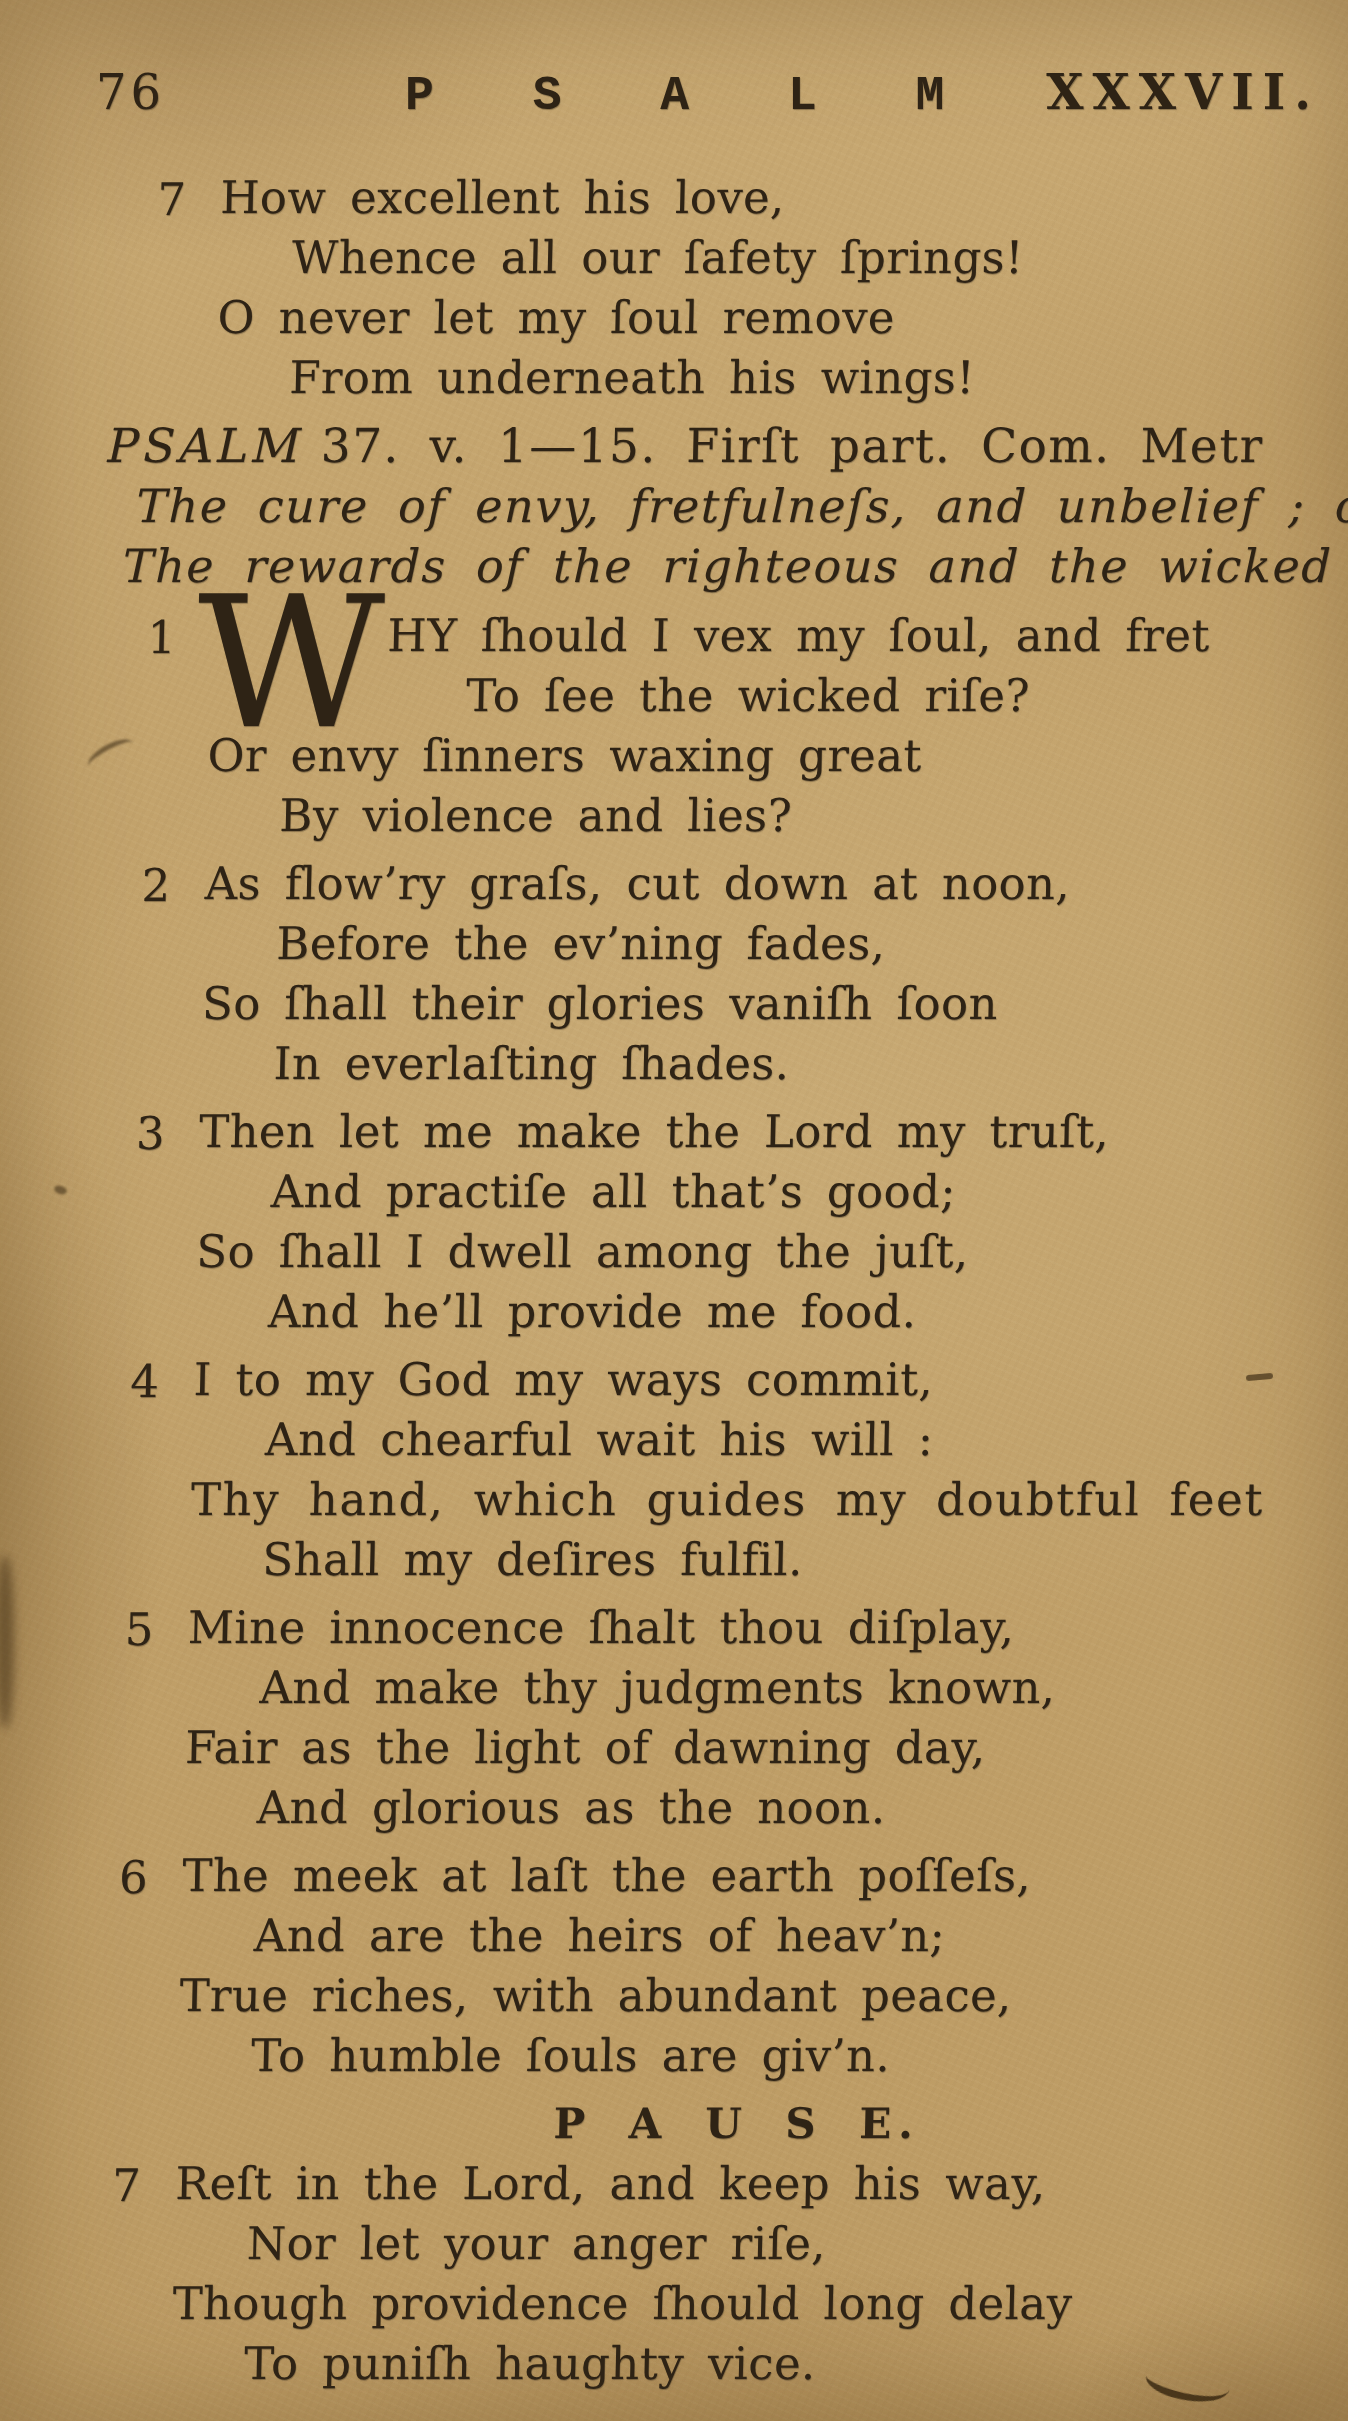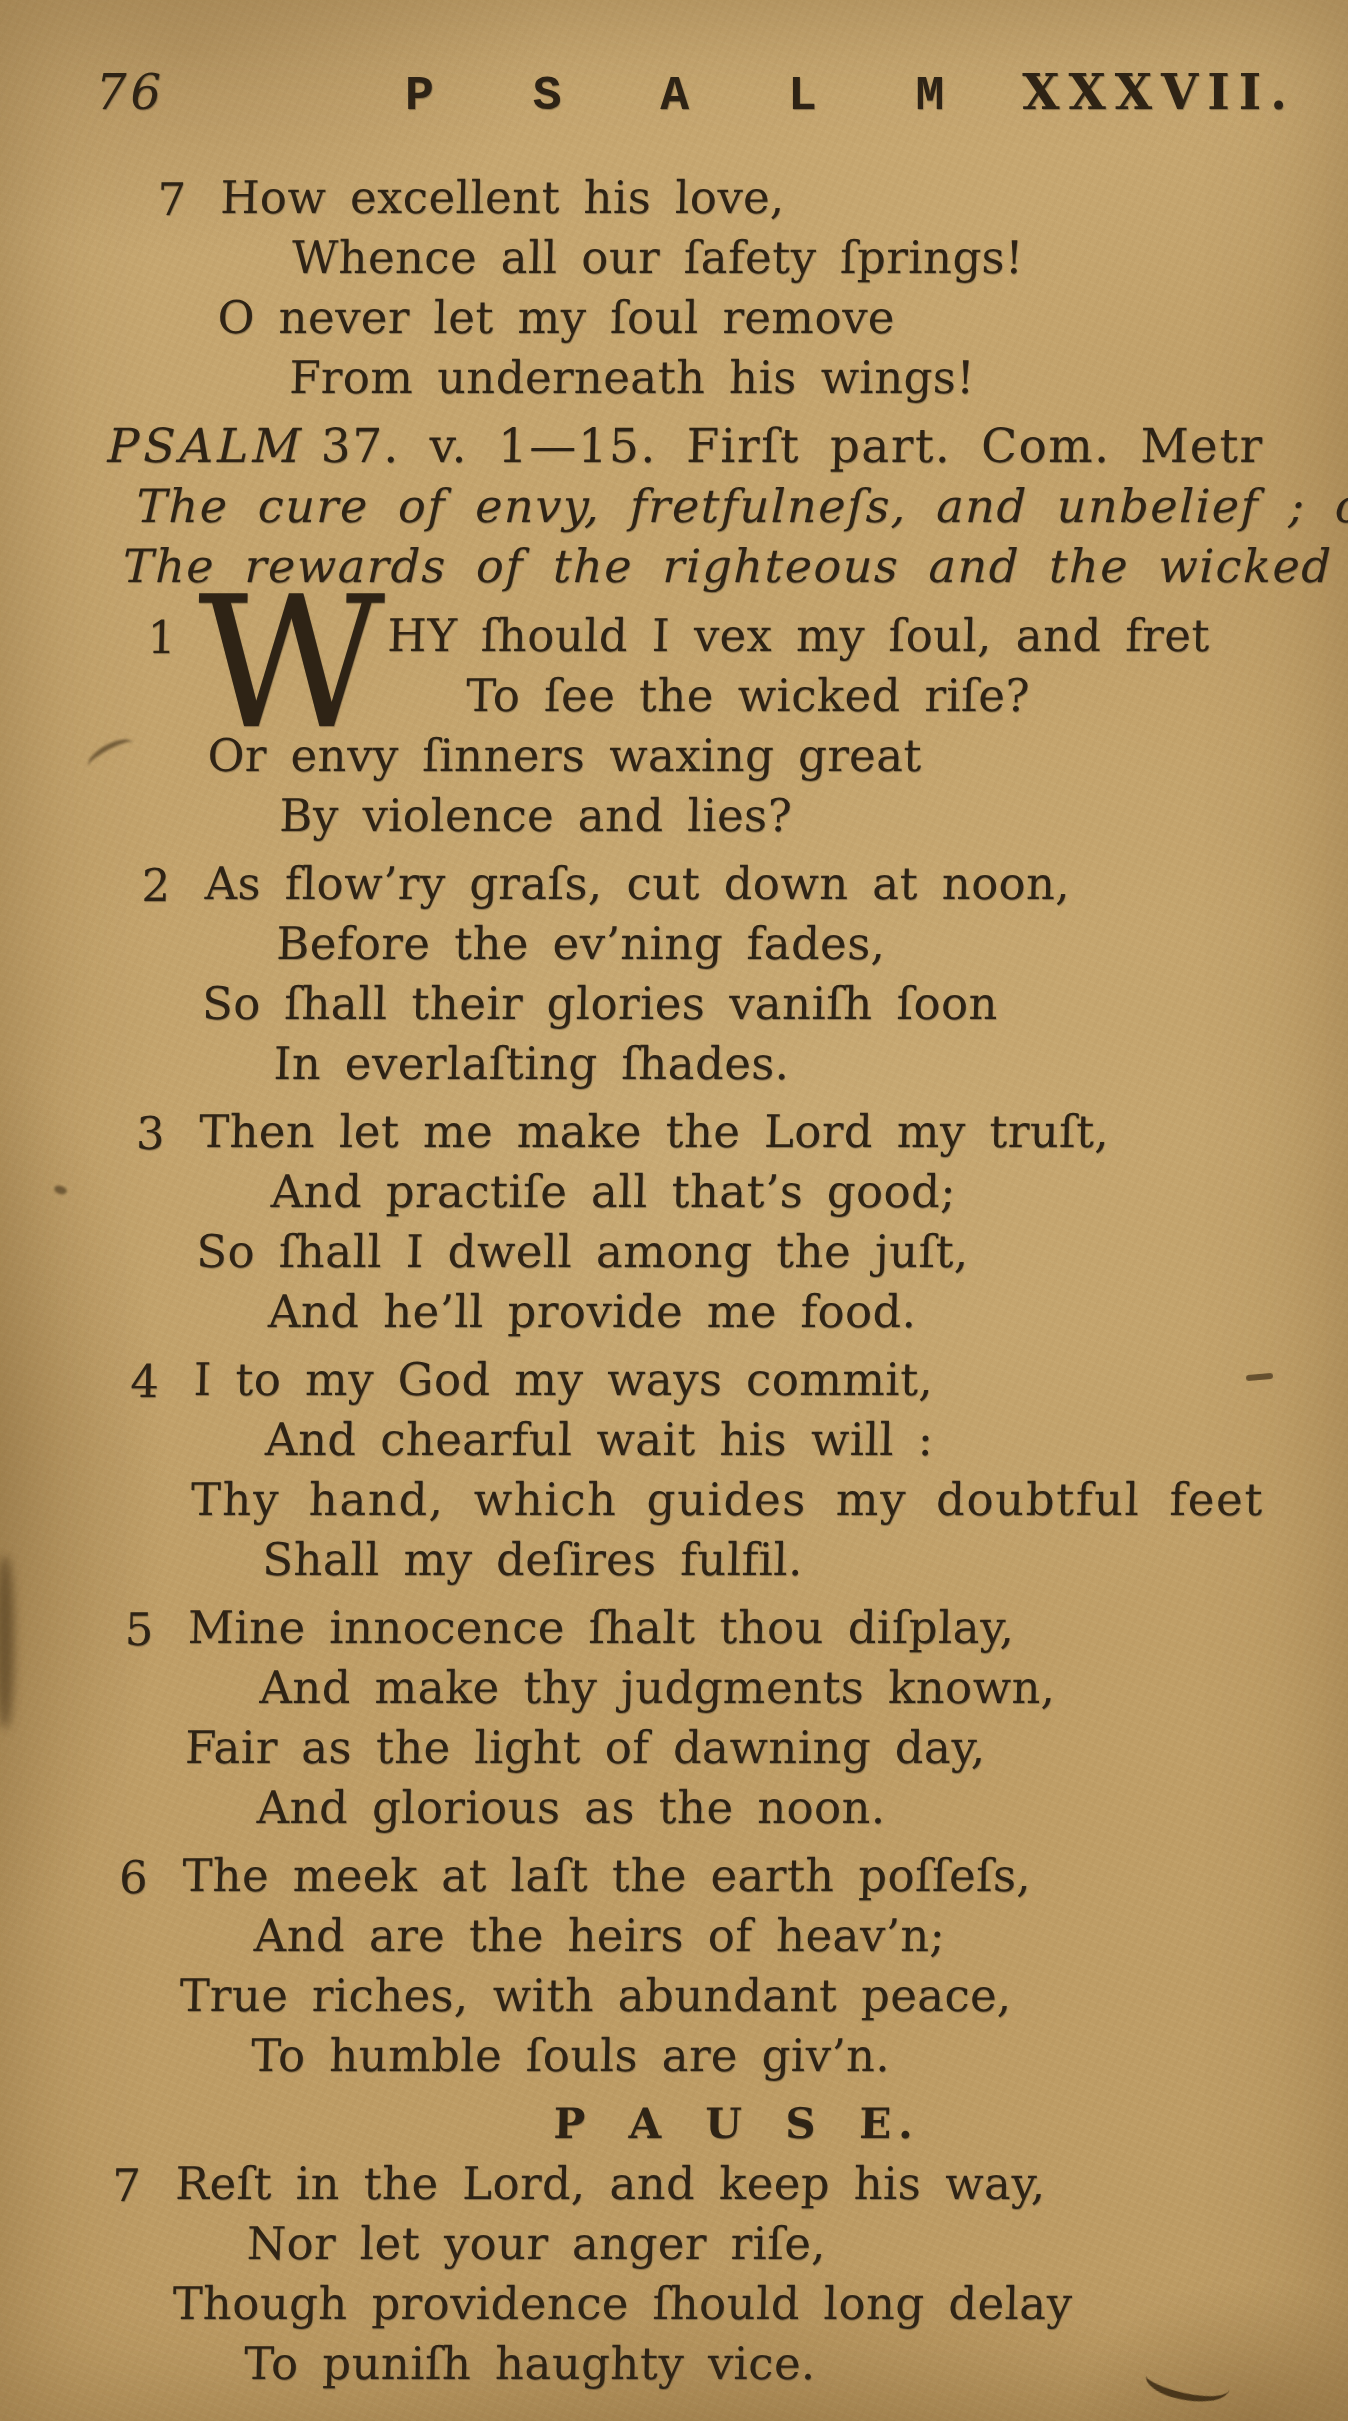--- a/index.html
+++ b/index.html
@@ -20,23 +20,23 @@
       repeating-linear-gradient(115deg, rgba(120,90,50,0.035) 0 3px, rgba(120,90,50,0) 3px 8px),
       repeating-linear-gradient(23deg, rgba(252,238,201,0.04) 0 2px, rgba(252,238,201,0) 2px 7px),
       linear-gradient(180deg, #c7a872 0%, #c2a26b 42%, #bc9b64 100%);
     box-shadow: inset 0 0 130px rgba(88,60,24,0.35);
   }
   .pagehead {
     position:absolute; top:64px; left:96px; right:40px;
     font-size:48px; line-height:56px; white-space:nowrap;
     text-shadow:0.6px 0.9px 1px rgba(46,35,21,0.4);
   }
-  .pgnum { letter-spacing:4px;font-style:italic; }
+  .pgnum { letter-spacing:4px; }
   .ptitle { margin-left:240px; letter-spacing:30px; word-spacing:10px; font-weight:bold;font-family:Liberation Mono, monospace; }
-  .pchap  { margin-left:48px; letter-spacing:9px; font-weight:bold; }
+  .pchap  { margin-left:72px; letter-spacing:9px; font-weight:bold; }
 
   .text {
     position:absolute; left:166px; top:168px; width:1260px;
     transform:skewX(-1.3deg); transform-origin:0 0;
     font-size:45px; line-height:60px;
     word-spacing:9px; letter-spacing:0.4px;
     white-space:nowrap;
     text-shadow:0.5px 0.8px 0.9px rgba(46,35,21,0.38);
   }
   .stanza { position:relative; margin-bottom:8px; }

